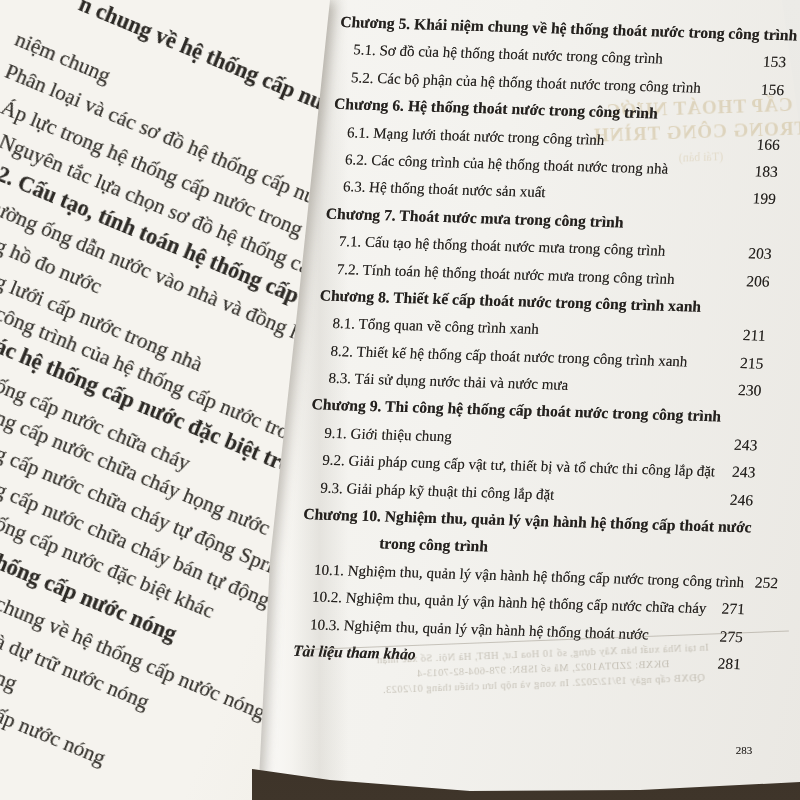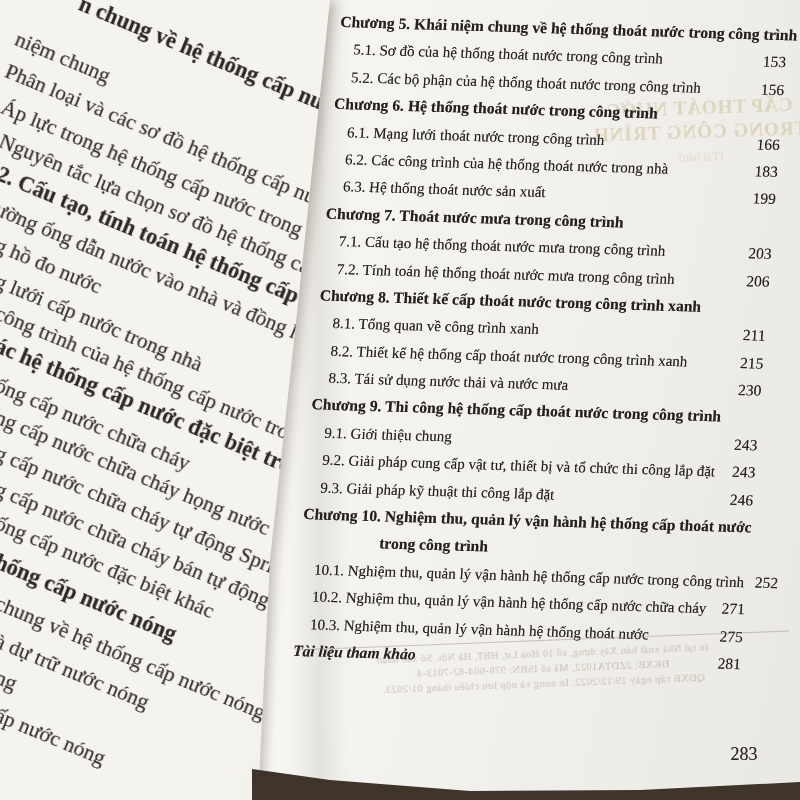--- a/index.html
+++ b/index.html
@@ -39,21 +39,21 @@
 
   
   .colophon{position:absolute;left:296px;top:640px;width:494px;
     transform:rotate(-2.2deg);border-top:1px solid rgba(145,138,124,.45);
     padding-top:5px;}
   .colophon .c-line{display:block;transform:scaleX(-1);text-align:center;
     font-size:10.5px;line-height:15px;color:#8d8471;opacity:.42;
     filter:blur(.6px);letter-spacing:.4px;white-space:nowrap;overflow:hidden;}
 
   .pageno{position:absolute;left:716px;top:744px;width:56px;text-align:center;
-    font-size:18px;color:#2a2724;text-shadow:0 0 .5px rgba(45,42,38,.5);}
+    font-size:11px;color:#2a2724;text-shadow:0 0 .5px rgba(45,42,38,.5);}
 
   
   .page-left-wrap{position:absolute;inset:0;
     filter:drop-shadow(5px 2px 6px rgba(100,92,78,.38));}
   .page-left{position:absolute;inset:0;overflow:hidden;
     clip-path:polygon(0 0,330px 0,298px 304px,270px 560px,258px 800px,0 800px);
     background:linear-gradient(112deg,#f5f3ee 45%,#edebe1 72%,#dcd8cb 94%,#cfcabc 100%);}
   .lp-line{position:absolute;white-space:nowrap;transform:rotate(22.5deg);
     transform-origin:0 50%;font-size:21.5px;color:#34312c;filter:blur(.45px);
     text-shadow:0 0 .6px rgba(52,49,44,.5);}

